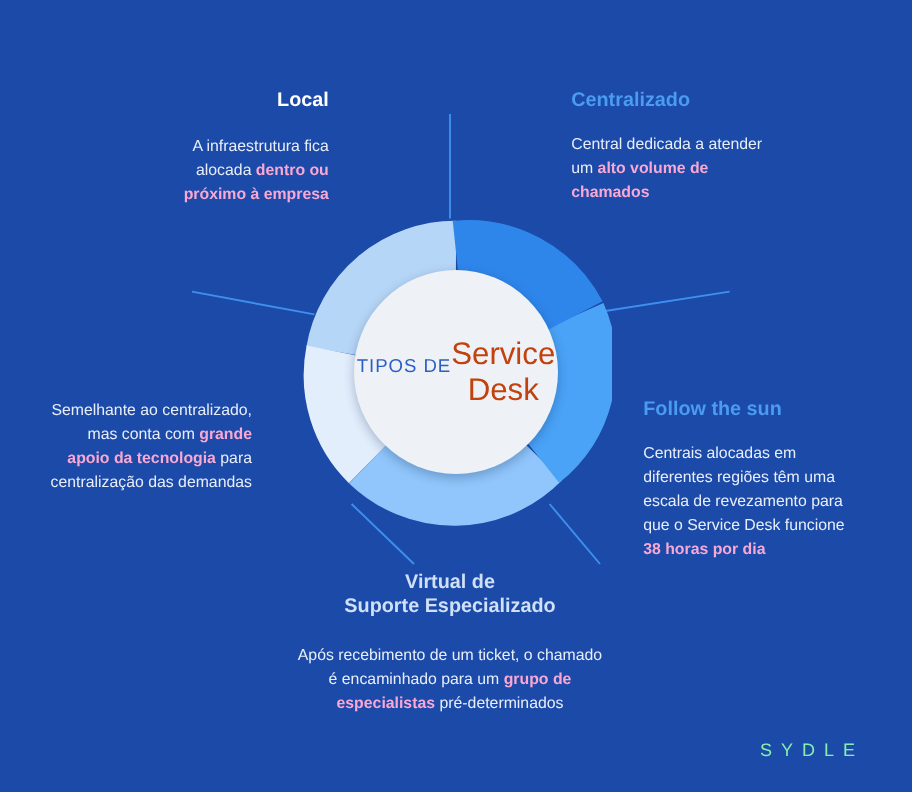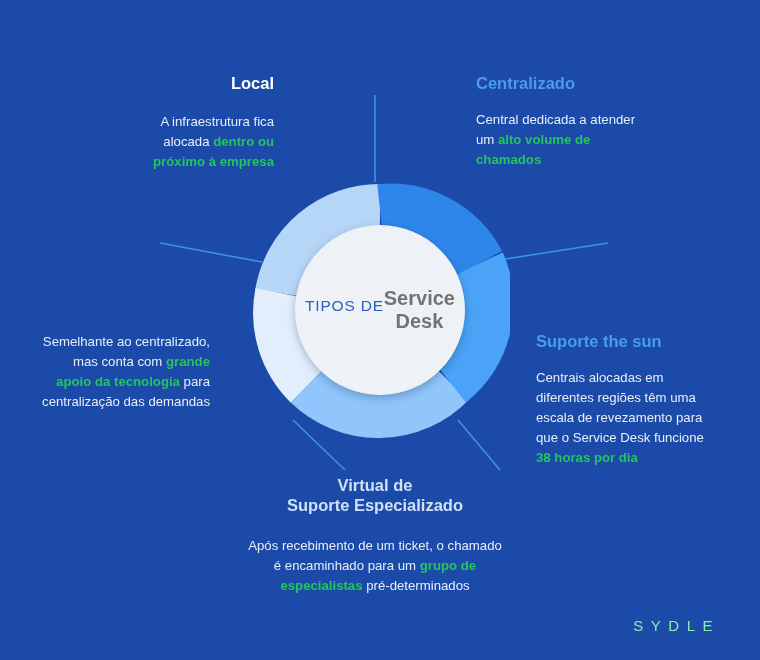--- a/index.html
+++ b/index.html
@@ -55,41 +55,41 @@
   }
   #hub-kicker {
     font-size: 15.5px;
     letter-spacing: 0.8px;
     color: #2b5fc4;
     font-weight: 400;
     line-height: 1.2;
     margin-bottom: 7px;
   }
   #hub-title {
-    font-size: 20px;
-    font-weight: bold;
-    color: #737373;
+    font-size: 26px;
+    font-weight: normal;
+    color: #c2410c;
     line-height: 1.14;
   }
 
   
   .block { position: absolute; }
   .block h3 {
     font-size: 16.5px;
     font-weight: bold;
     line-height: 1.2;
     margin-bottom: 16px;
   }
   .block p {
     font-size: 13.2px;
     line-height: 1.52;
     color: #e8eef9;
     font-weight: 400;
   }
-  .block p b { font-weight: bold; color: #22c55e; }
+  .block p b { font-weight: bold; color: #f9a8d4; }
 
   .h-white { color: #ffffff; }
   .h-light { color: #4b9bf0; }
   .h-soft  { color: #cfe0f8; }
 
   .ta-right  { text-align: right; }
   .ta-left   { text-align: left; }
   .ta-center { text-align: center; }
 
   #block-local        { left: 116px; top: 74px;  width: 158px; }
@@ -162,21 +162,21 @@
   <div class="block ta-left" id="block-centralizado">
     <h3 class="h-light">Centralizado</h3>
     <p><span>Central dedicada a atender um </span><b>alto volume de chamados</b></p>
   </div>
 
   <div class="block ta-right" id="block-virtual">
     <p><span>Semelhante ao centralizado, mas conta com </span><b>grande apoio da tecnologia</b><span> para centralização das demandas</span></p>
   </div>
 
   <div class="block ta-left" id="block-follow">
-    <h3 class="h-light">Suporte the sun</h3>
+    <h3 class="h-light">Follow the sun</h3>
     <p><span>Centrais alocadas em diferentes regiões têm uma escala de revezamento para que o Service Desk funcione </span><b>38 horas por dia</b></p>
   </div>
 
   <div class="block ta-center" id="block-grupos">
     <h3 class="h-soft">
       <span>Virtual de</span><br>
       <span>Suporte Especializado</span>
     </h3>
     <p><span>Após recebimento de um ticket, o chamado é encaminhado para um </span><b>grupo de especialistas</b><span> pré-determinados</span></p>
   </div>

